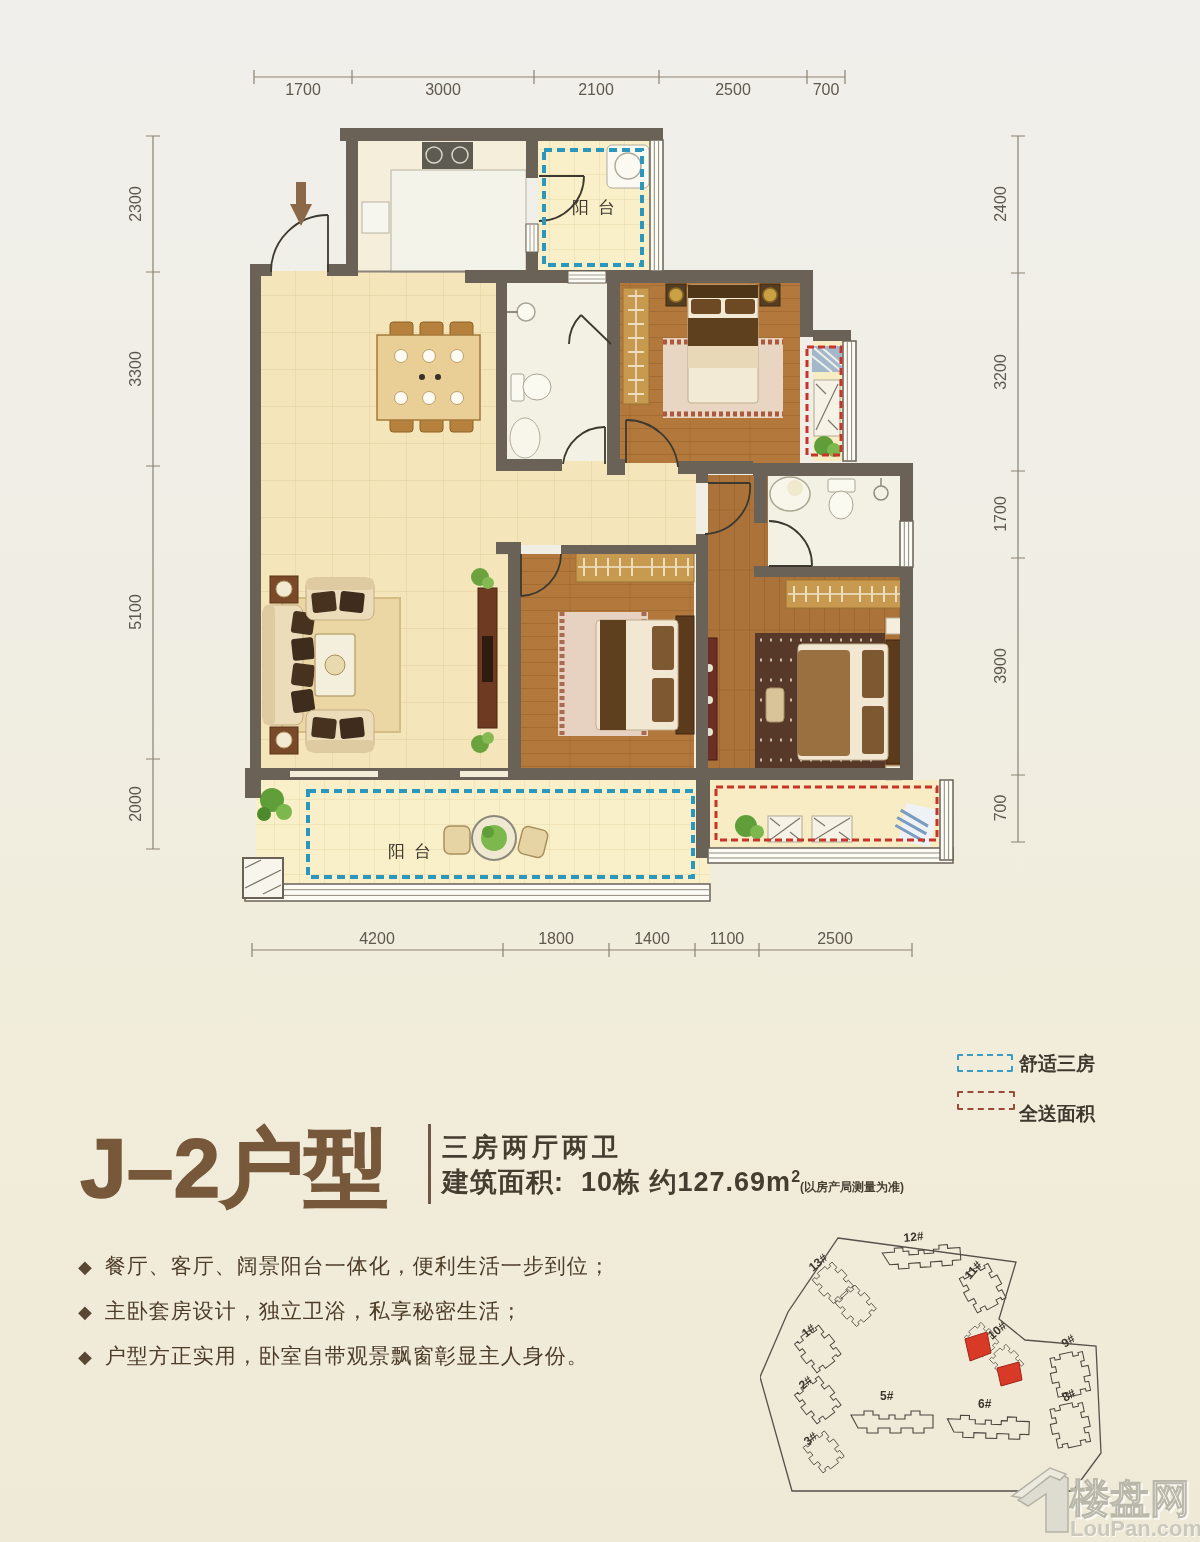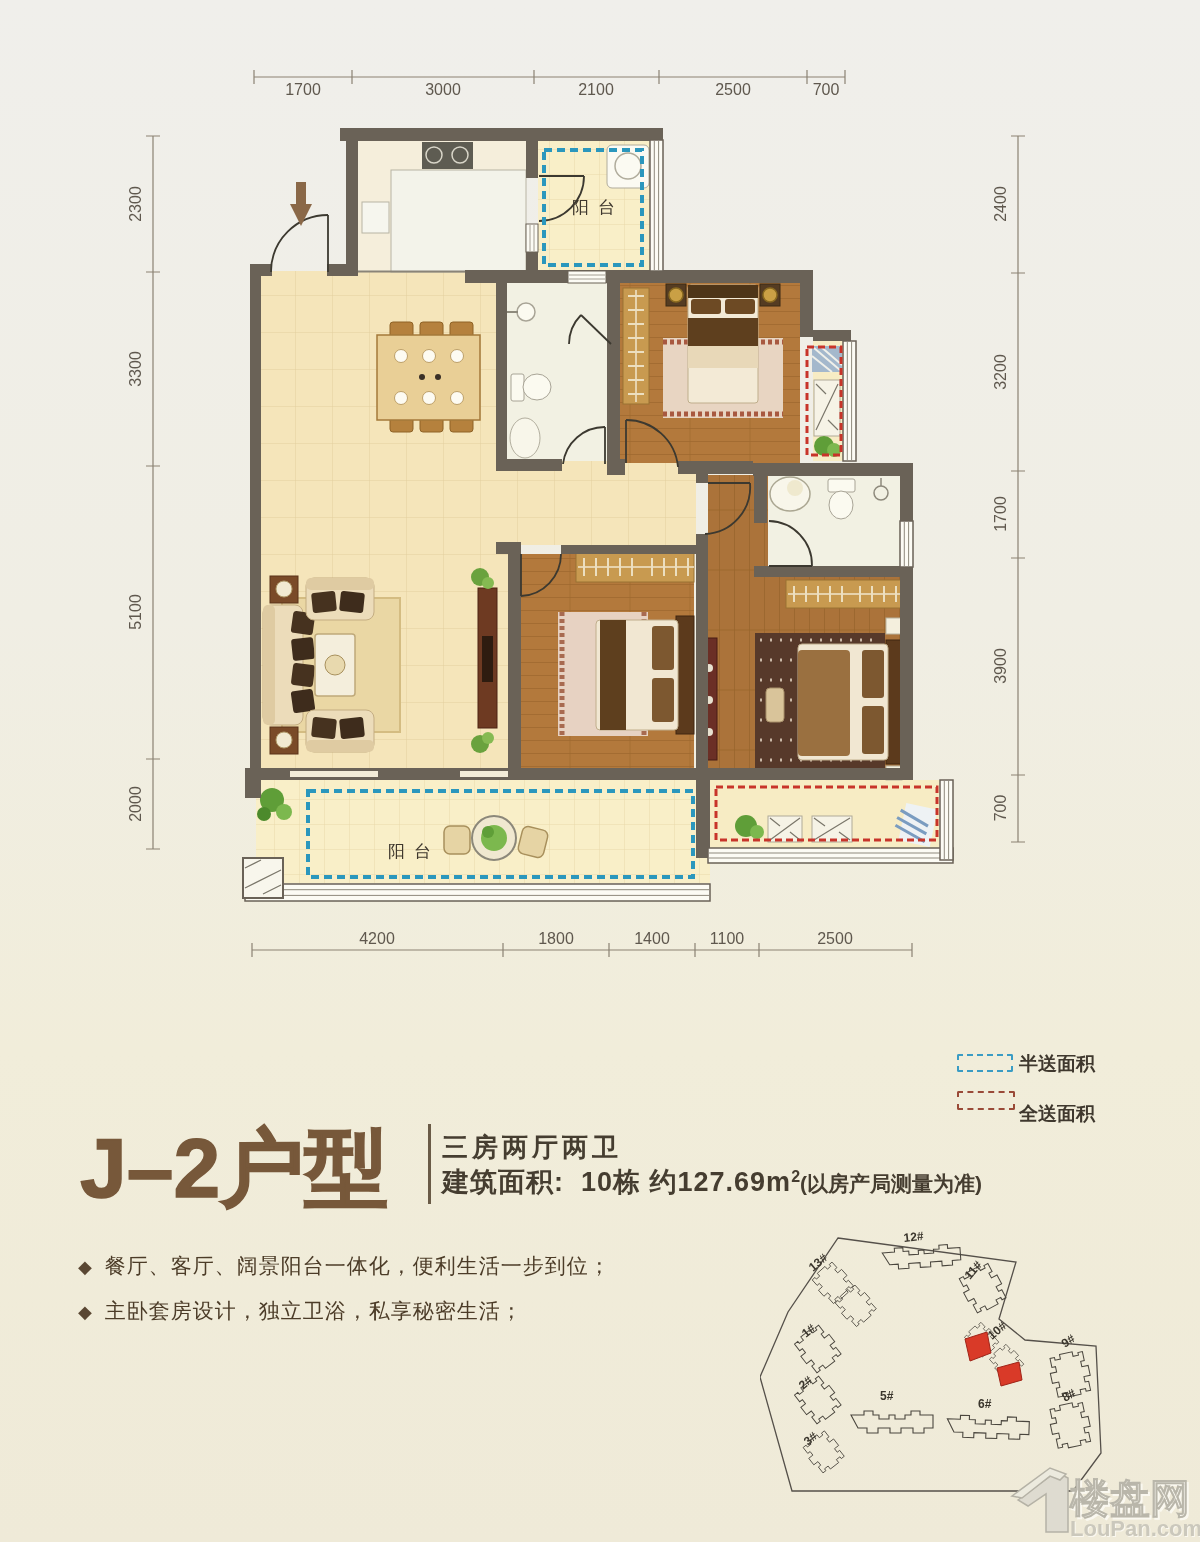--- a/index.html
+++ b/index.html
@@ -478,36 +478,37 @@
 
 <text x="377" y="944">4200</text>
 <text x="556" y="944">1800</text>
 <text x="652" y="944">1400</text>
 <text x="727" y="944">1100</text>
 <text x="835" y="944">2500</text>
 </g>
 </svg>
 
 <div class="abs" style="left:957px;top:1054px;width:52px;height:14px;border:2px dashed #3a9cc4;border-radius:2px;"></div>
-<div class="abs" style="left:1019px;top:1051px;font-size:19px;font-weight:bold;color:#3f382e;">半送面积</div>
+<div class="abs" style="left:1019px;top:1051px;font-size:19px;font-weight:bold;color:#3f382e;">舒适三房</div>
 
 <div class="abs" style="left:957px;top:1091px;width:54px;height:15px;border:2px dashed #9a4a38;border-radius:2px;"></div>
 <div class="abs" style="left:1019px;top:1089px;font-size:19px;font-weight:bold;color:#3f382e;margin-top:12px;">全送面积</div>
 
 <div class="abs" style="left:80px;top:1112px;font-size:84px;font-weight:bold;color:#77583a;font-family:Liberation Sans, sans-serif;letter-spacing:0px;-webkit-text-stroke:1.5px #77583a;">J–2户型</div>
 
 <div class="abs" style="left:428px;top:1124px;width:3px;height:80px;background:#6a5b47;"></div>
 
 <div class="abs" style="left:442px;top:1130px;font-size:26px;font-weight:bold;color:#453d30;letter-spacing:4px;text-align:right;">三房两厅两卫</div>
 
-<div class="abs" style="left:442px;top:1164px;font-size:27px;font-weight:bold;color:#453d30;letter-spacing:1px;">建筑面积:&nbsp; 10栋 约127.69m<span style="font-size:16px;vertical-align:9px;letter-spacing:0;">2</span><span style="font-size:21px;letter-spacing:0;">(以房产局测量为准)</span></div>
+<div class="abs" style="left:442px;top:1164px;font-size:27px;font-weight:bold;color:#453d30;letter-spacing:1px;">建筑面积:&nbsp; 10栋 约127.69m<span style="font-size:16px;vertical-align:9px;letter-spacing:0;">2</span><span style="font-size:12px;letter-spacing:0;">(以房产局测量为准)</span></div>
 
 <div class="abs" style="left:78px;top:1244px;font-size:21px;color:#4c3c28;line-height:43px;letter-spacing:1px;">
 <div><span style="color:#5a4733;font-size:18px;margin-right:12px;">◆</span>餐厅、客厅、阔景阳台一体化，便利生活一步到位；</div>
 <div><span style="color:#5a4733;font-size:18px;margin-right:12px;">◆</span>主卧套房设计，独立卫浴，私享秘密生活；</div>
+<div><span style="color:#5a4733;font-size:18px;margin-right:12px;">◆</span>户型方正实用，卧室自带观景飘窗彰显主人身份。</div>
 </div>
 
 <svg class="abs" style="left:760px;top:1220px" width="350" height="290" viewBox="0 0 350 290">
 <defs>
   <path id="bldgS" d="M-7,-22 h14 v5 h6 v-3 h5 v10 h-4 v6 h7 v11 h-7 v6 h4 v10 h-5 v-3 h-6 v5 h-14 v-5 h-6 v3 h-5 v-10 h4 v-6 h-7 v-11 h7 v-6 h-4 v-10 h5 v3 h6 z"></path>
   <path id="bldgW" d="M-36,-10 h13 v-4 h9 v4 h6 v4 h10 v-4 h6 v4 h10 v-4 h6 v-4 h9 v4 h13 v13 h-9 v5 h-11 v-5 h-12 v5 h-11 v-5 h-12 v5 h-11 v-5 h-9 z"></path>
 </defs>
 
 <polygon points="78,18 256,42 239,99 265,120 336,126 341,233 313,271 32,271 0,157 28,92" fill="none" stroke="#55504a" stroke-width="1.3"></polygon>
 <g fill="none" stroke="#4a463e" stroke-width="1.1">

